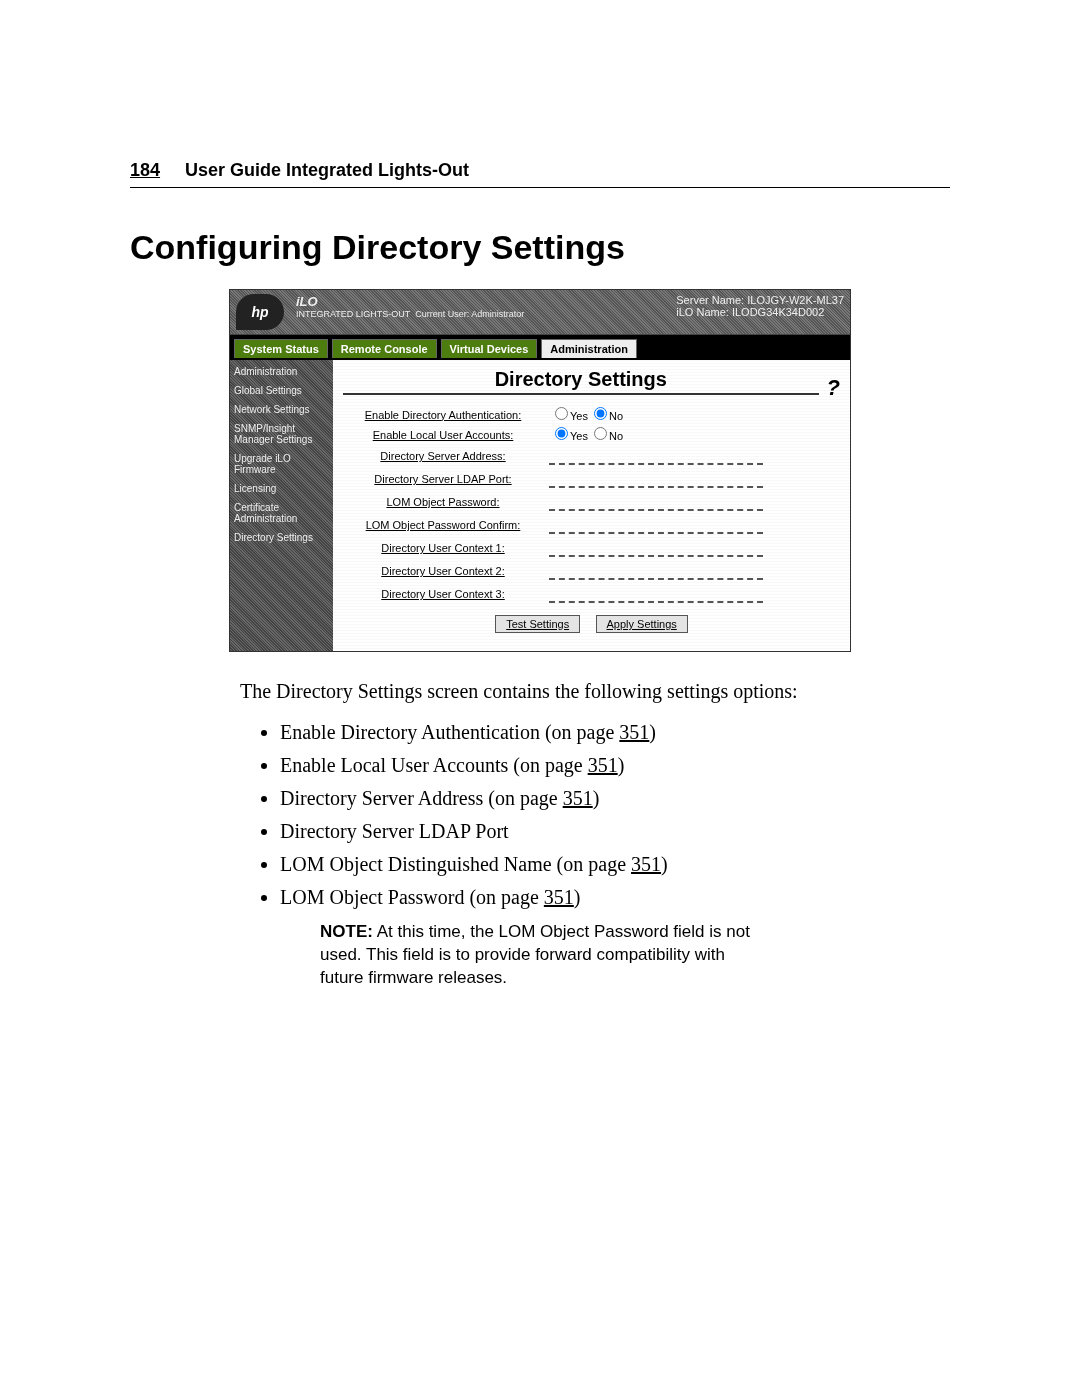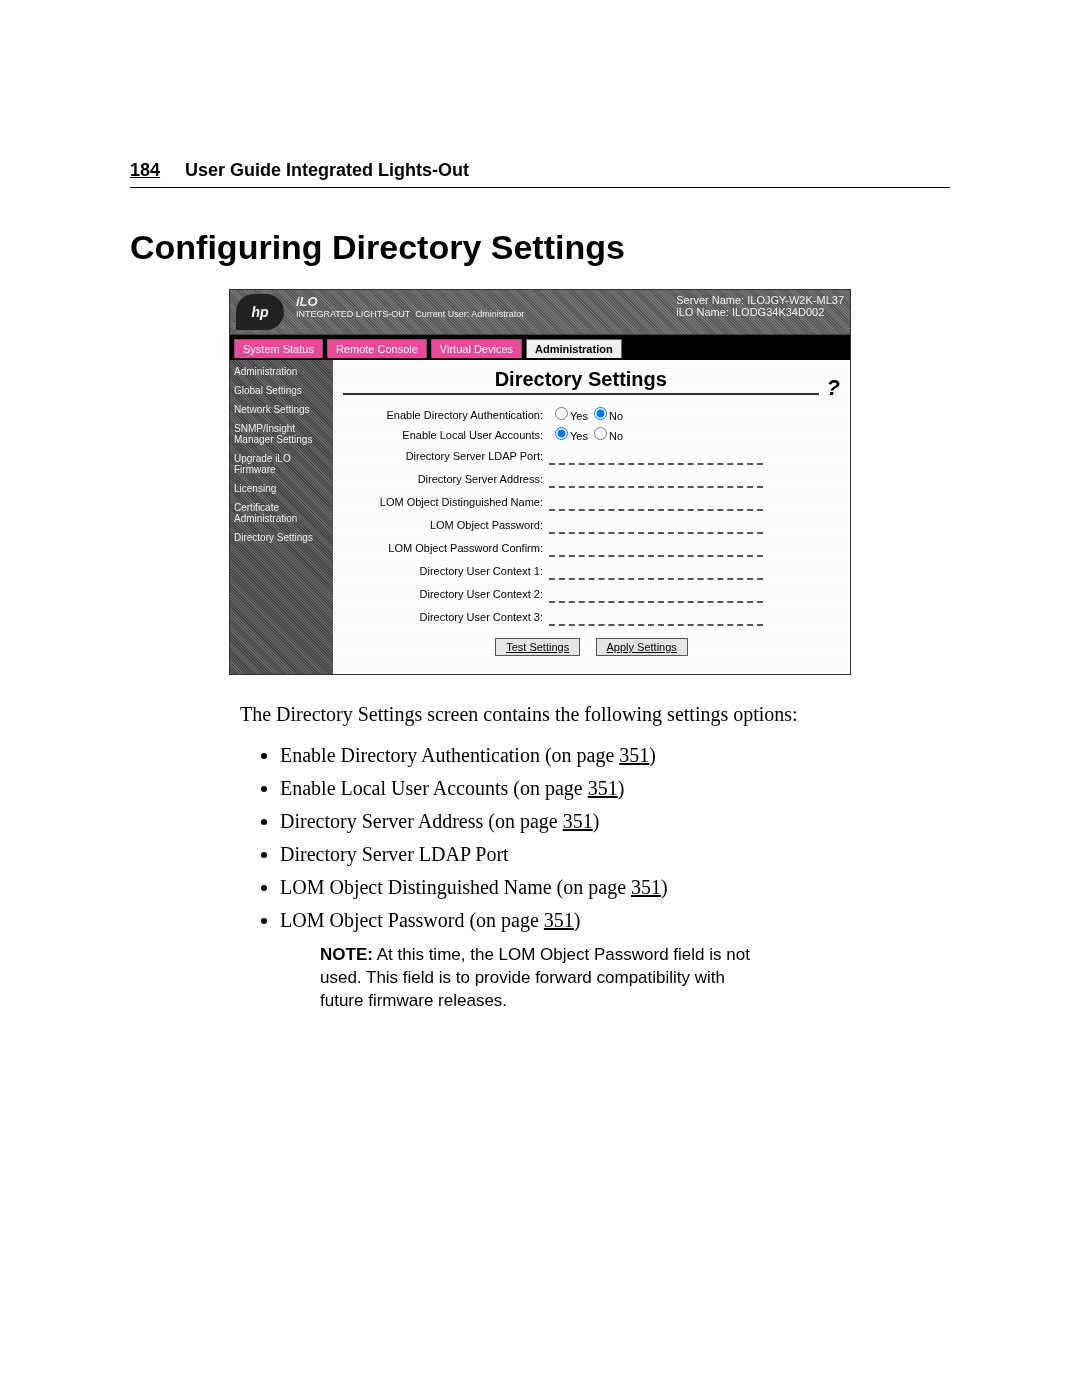--- a/index.html
+++ b/index.html
@@ -68,23 +68,24 @@
   }
   .shot .hdr-right { text-align:left; font-size:11px; }
   .shot .tabs {
     display:flex; gap:4px;
     background:#000; padding:4px 4px 0 4px;
   }
   .shot .tab {
     padding:3px 8px;
     font-size:11px;
     color:#fff;
-    background:#ec4899;
+    background:#4d7c0f;
     border:1px solid #666;
     border-bottom:none;
+    font-weight:bold;
   }
   .shot .tab.active {
     background:#eee;
     color:#000;
     font-weight:bold;
   }
   .shot .content {
     display:flex;
     border-top:2px solid #000;
   }
@@ -118,22 +119,23 @@
     margin-left:8px;
   }
   .shot .form-row {
     display:flex;
     align-items:center;
     margin-bottom:5px;
     font-size:11px;
   }
   .shot .form-row .lbl {
     flex:0 0 200px;
-    text-align:right;
+    text-align:center;
     padding-right:6px;
+    text-decoration:underline;
   }
   .shot .form-row .val { flex:1; }
   .shot .form-row input[type=text],
   .shot .form-row input[type=password] {
     width: 210px;
     height: 14px;
     border:1px solid #555;
     border-bottom:2px dashed #555;
     border-right:none;border-left:none;border-top:none;
     background:transparent;
@@ -238,29 +240,25 @@
         <div id="form-rows">
             <div class="form-row">
               <div class="lbl">Enable Directory Authentication:</div>
               <div class="val"><input type="radio" class="radio" name="r0" style=""><span>Yes</span><input type="radio" class="radio" name="r0" checked="" style=""><span>No</span></div>
             </div>
             <div class="form-row">
               <div class="lbl">Enable Local User Accounts:</div>
               <div class="val"><input type="radio" class="radio" name="r1" checked="" style=""><span>Yes</span><input type="radio" class="radio" name="r1" style=""><span>No</span></div>
             </div>
             <div class="form-row">
+              <div class="lbl">Directory Server Address:</div>
+              <div class="val"><input type="text" style=""></div>
+            </div>
+            <div class="form-row">
               <div class="lbl">Directory Server LDAP Port:</div>
-              <div class="val"><input type="text" style=""></div>
-            </div>
-            <div class="form-row">
-              <div class="lbl">Directory Server Address:</div>
-              <div class="val"><input type="text" style=""></div>
-            </div>
-            <div class="form-row">
-              <div class="lbl">LOM Object Distinguished Name:</div>
               <div class="val"><input type="text" style=""></div>
             </div>
             <div class="form-row">
               <div class="lbl">LOM Object Password:</div>
               <div class="val"><input type="password" style=""></div>
             </div>
             <div class="form-row">
               <div class="lbl">LOM Object Password Confirm:</div>
               <div class="val"><input type="password" style=""></div>
             </div>

